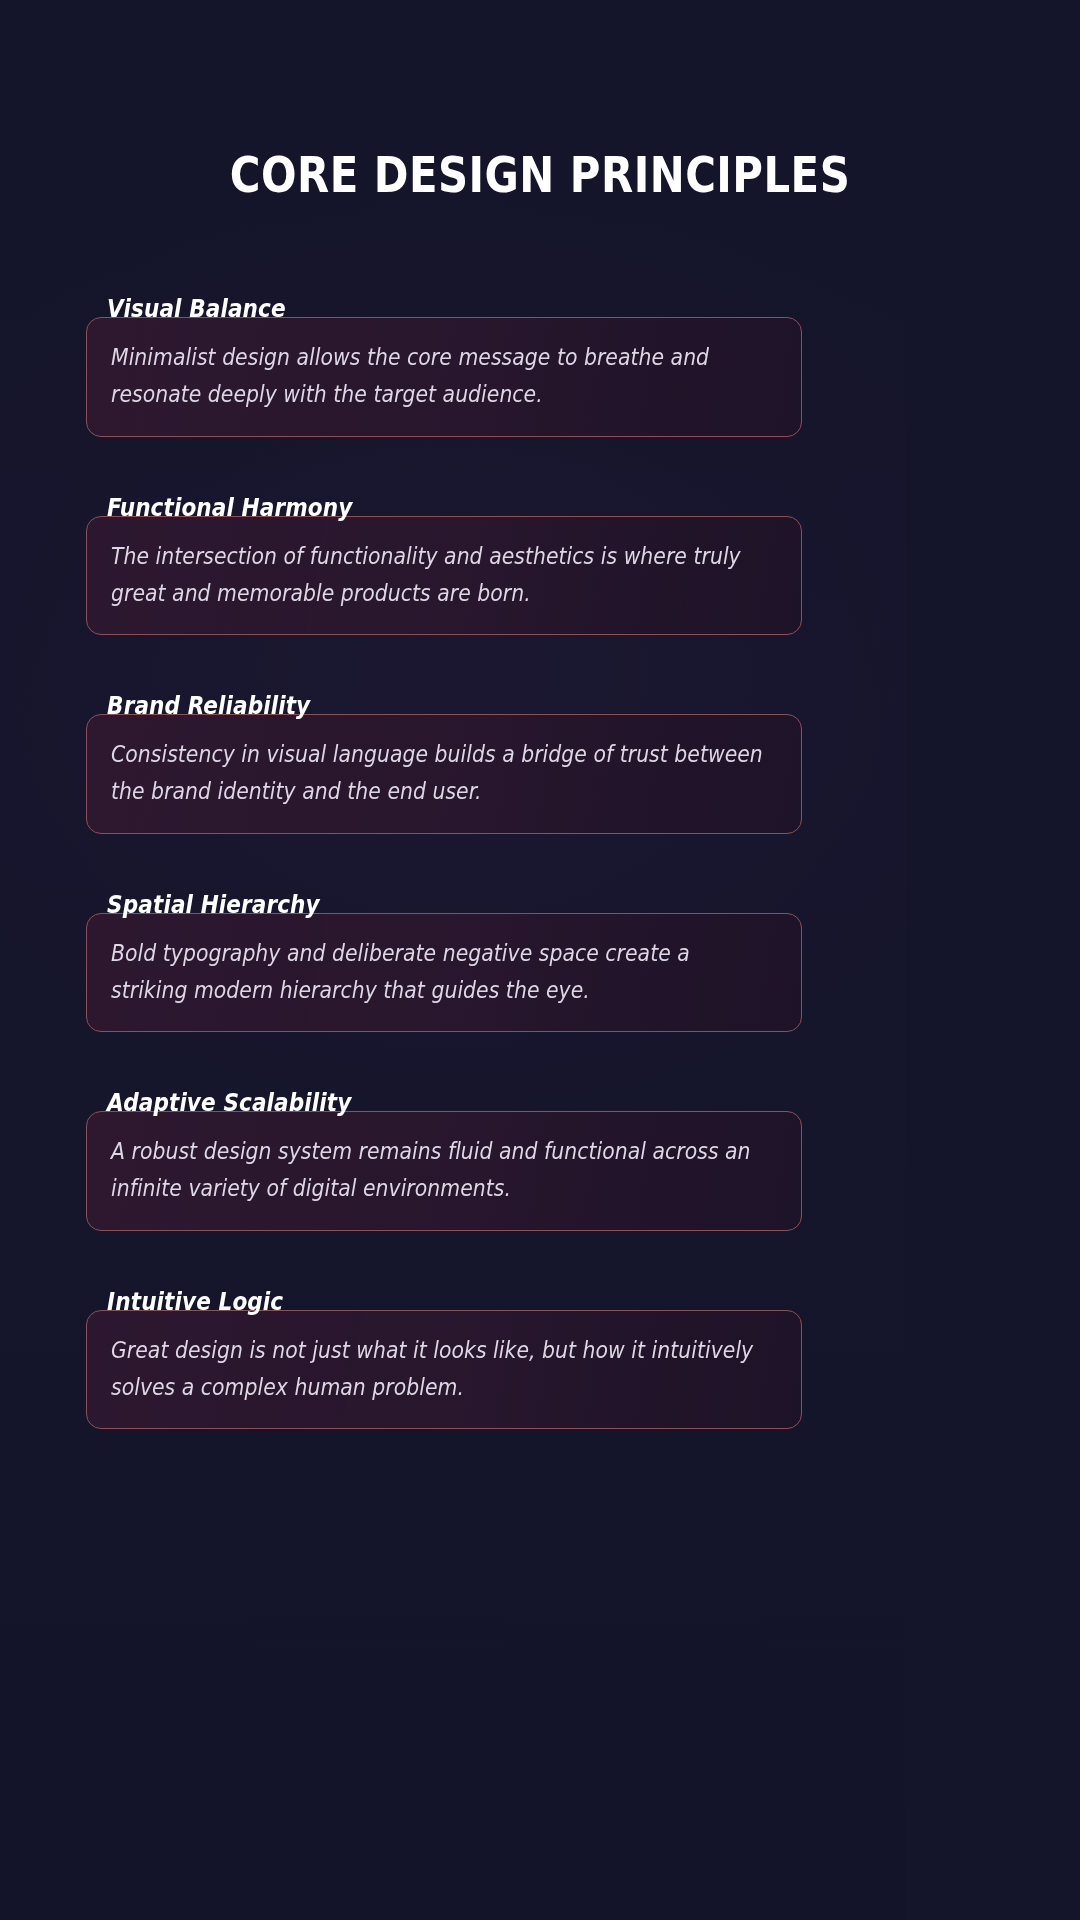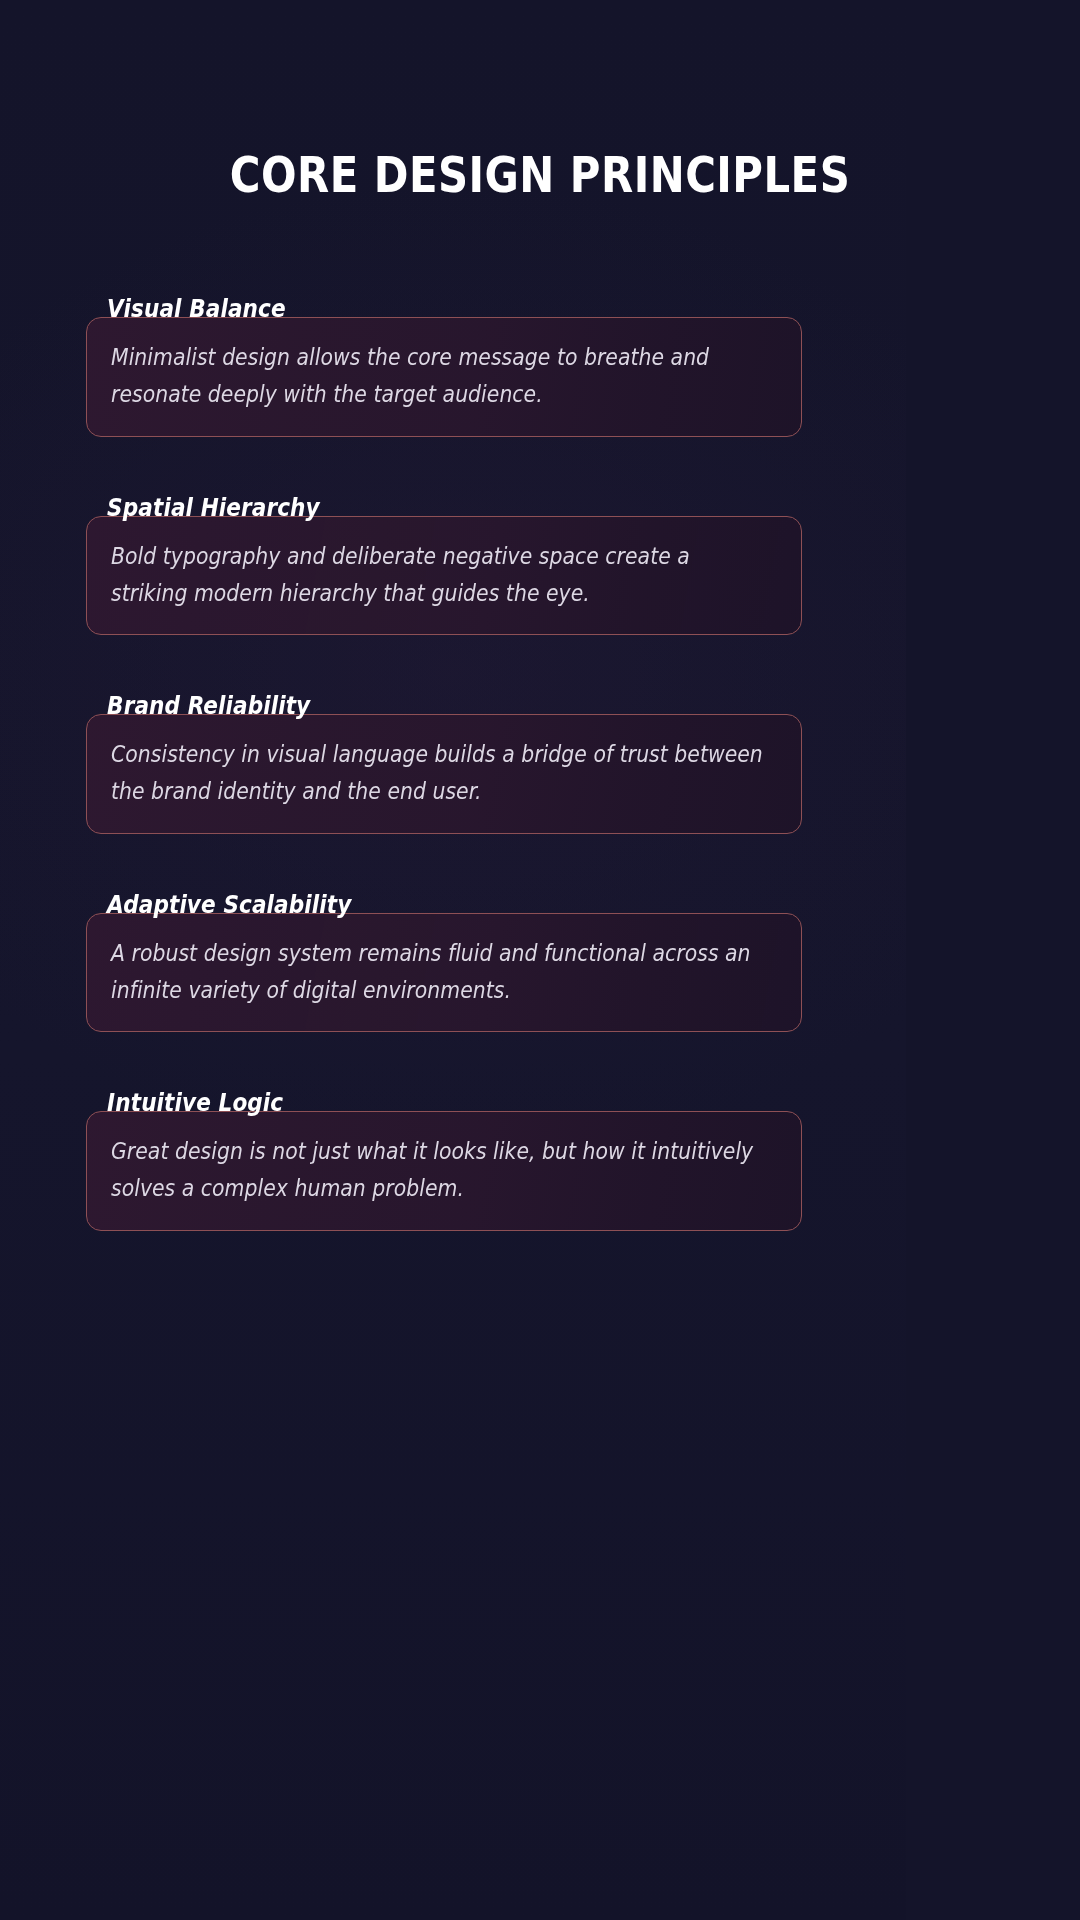--- a/index.html
+++ b/index.html
@@ -118,32 +118,38 @@
 
   <div class="cards">
 
     <section class="principle">
       <div class="principle-heading">Visual Balance</div>
       <div class="principle-card">
         <p class="principle-body">Minimalist design allows the core message to breathe and resonate deeply with the target audience.</p>
       </div>
     </section>
 
-
     <section class="principle">
-      <div class="principle-heading">Spatial Hierarchy</div>
+      <div class="principle-heading">Functional Harmony</div>
       <div class="principle-card">
-        <p class="principle-body">Bold typography and deliberate negative space create a striking modern hierarchy that guides the eye.</p>
+        <p class="principle-body">The intersection of functionality and aesthetics is where truly great and memorable products are born.</p>
       </div>
     </section>
 
     <section class="principle">
       <div class="principle-heading">Brand Reliability</div>
       <div class="principle-card">
         <p class="principle-body">Consistency in visual language builds a bridge of trust between the brand identity and the end user.</p>
+      </div>
+    </section>
+
+    <section class="principle">
+      <div class="principle-heading">Spatial Hierarchy</div>
+      <div class="principle-card">
+        <p class="principle-body">Bold typography and deliberate negative space create a striking modern hierarchy that guides the eye.</p>
       </div>
     </section>
 
     <section class="principle">
       <div class="principle-heading">Adaptive Scalability</div>
       <div class="principle-card">
         <p class="principle-body">A robust design system remains fluid and functional across an infinite variety of digital environments.</p>
       </div>
     </section>
 

